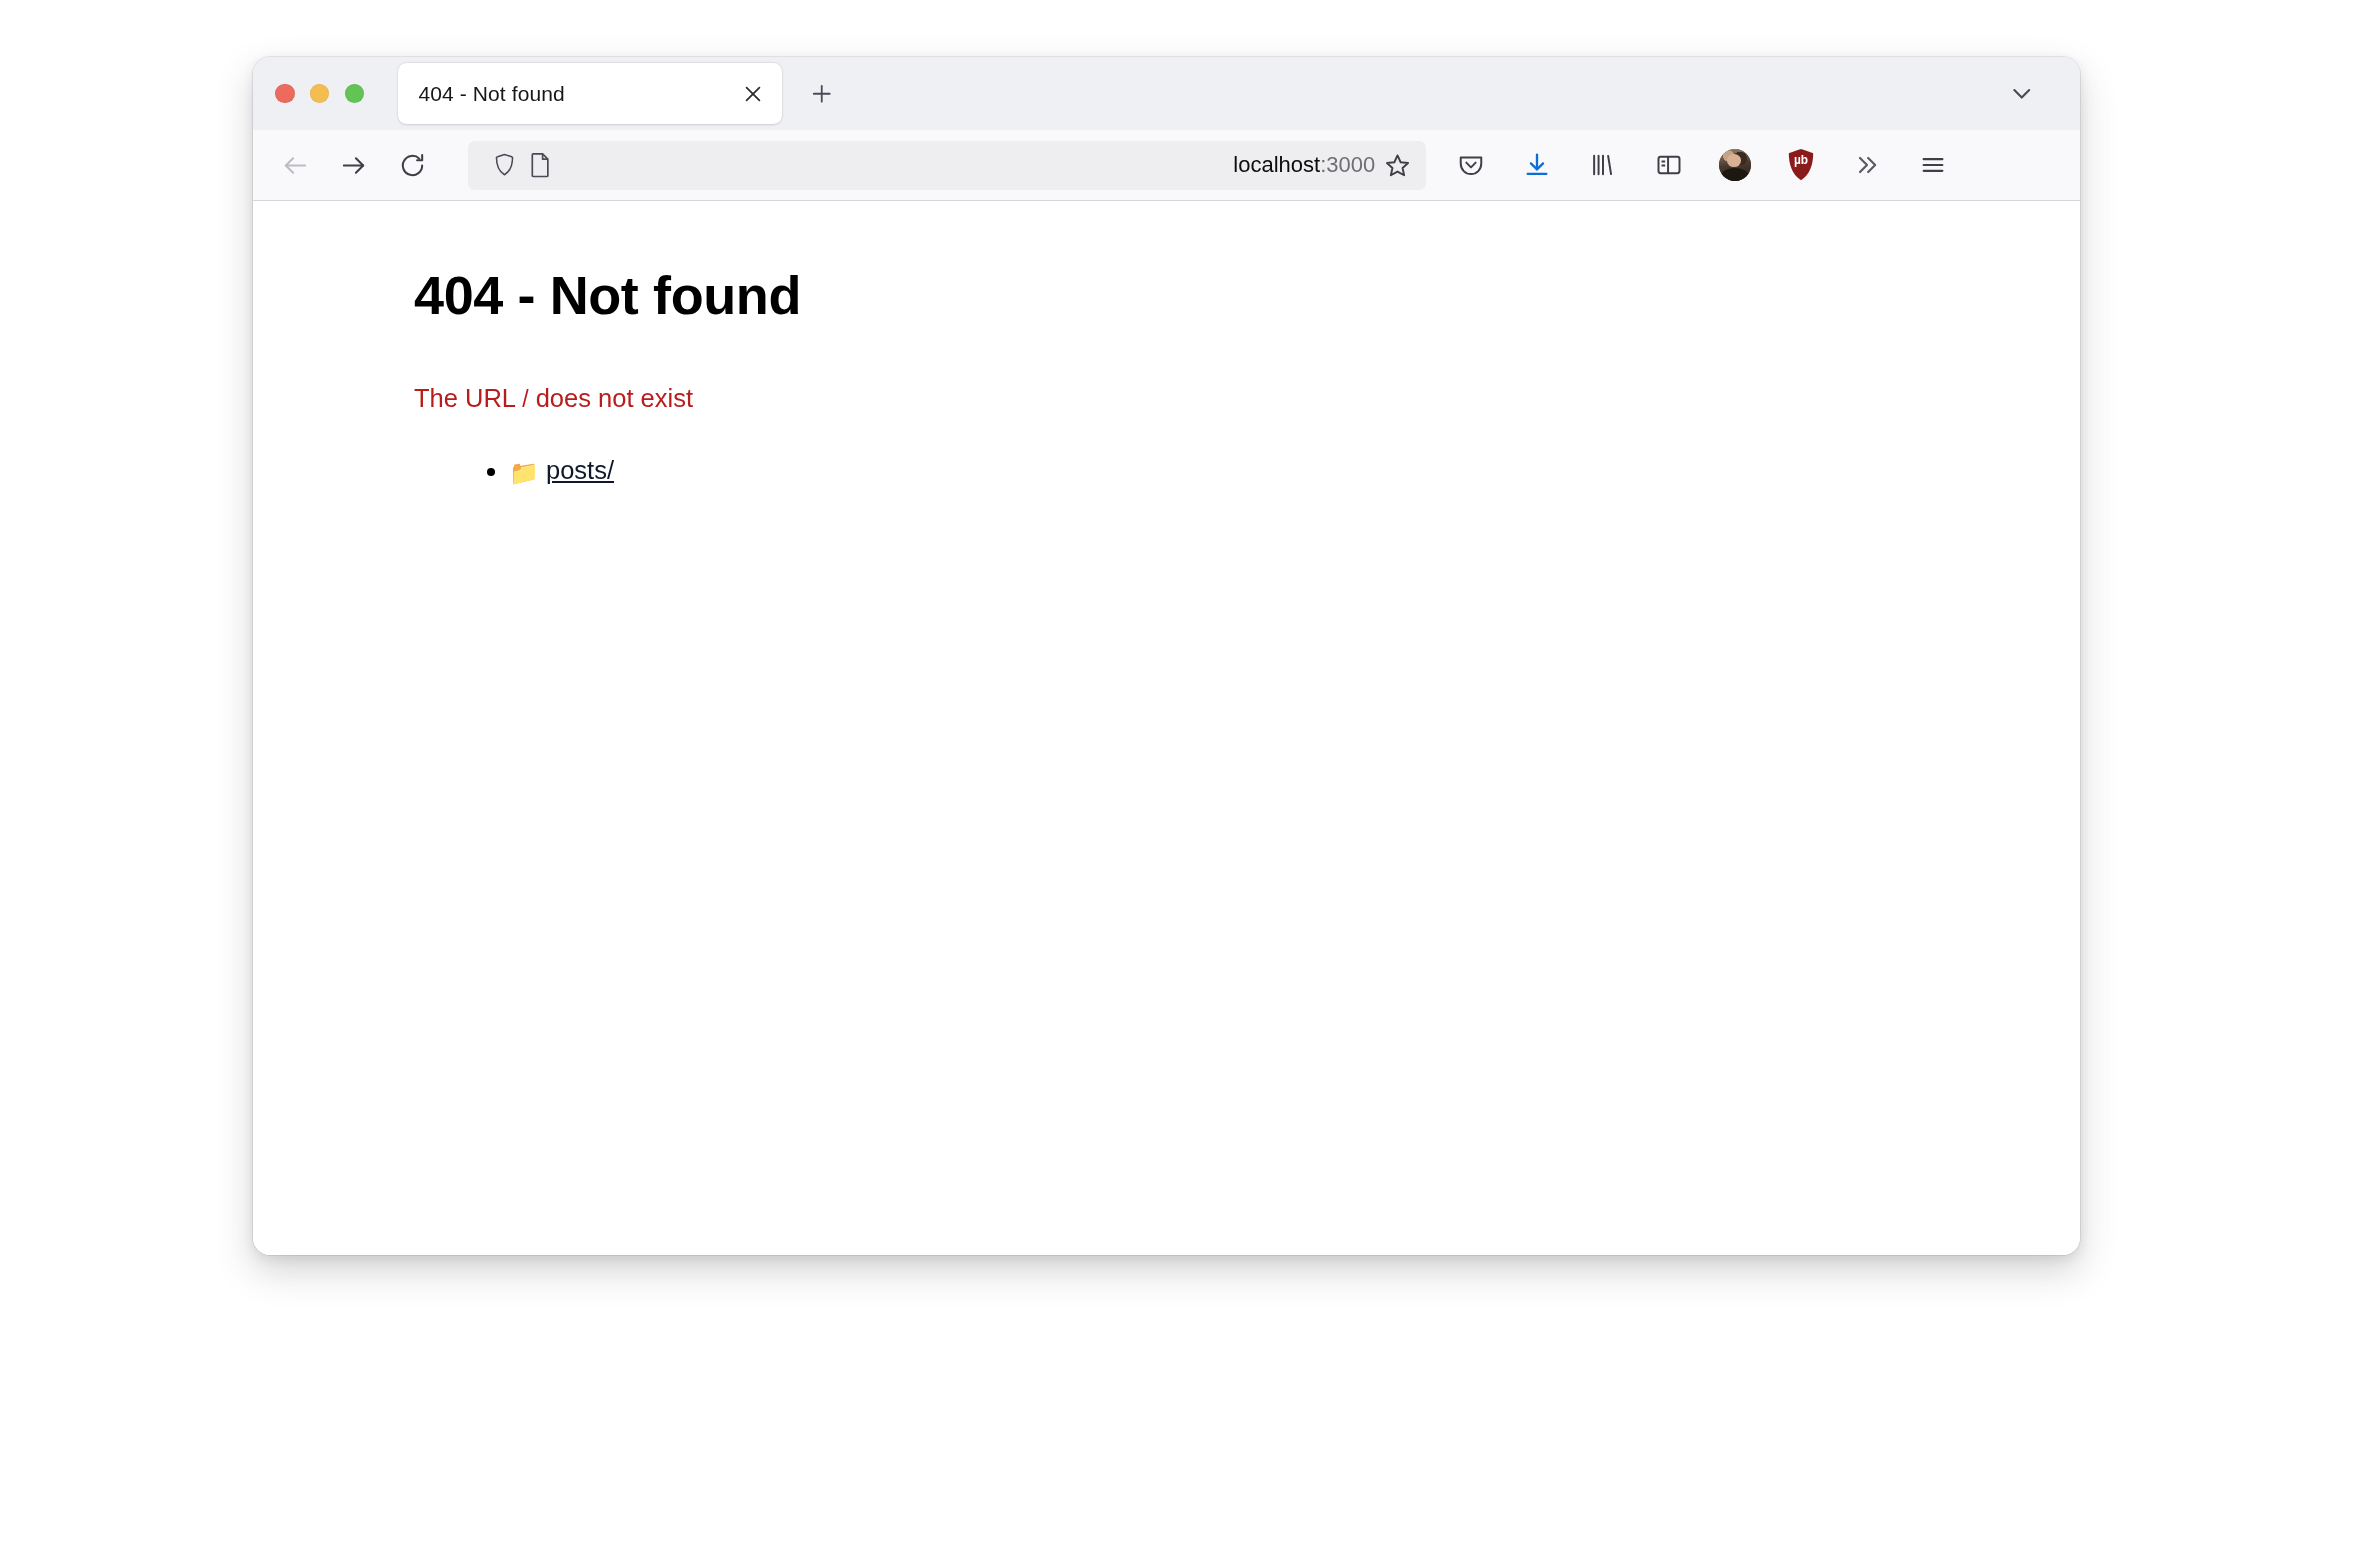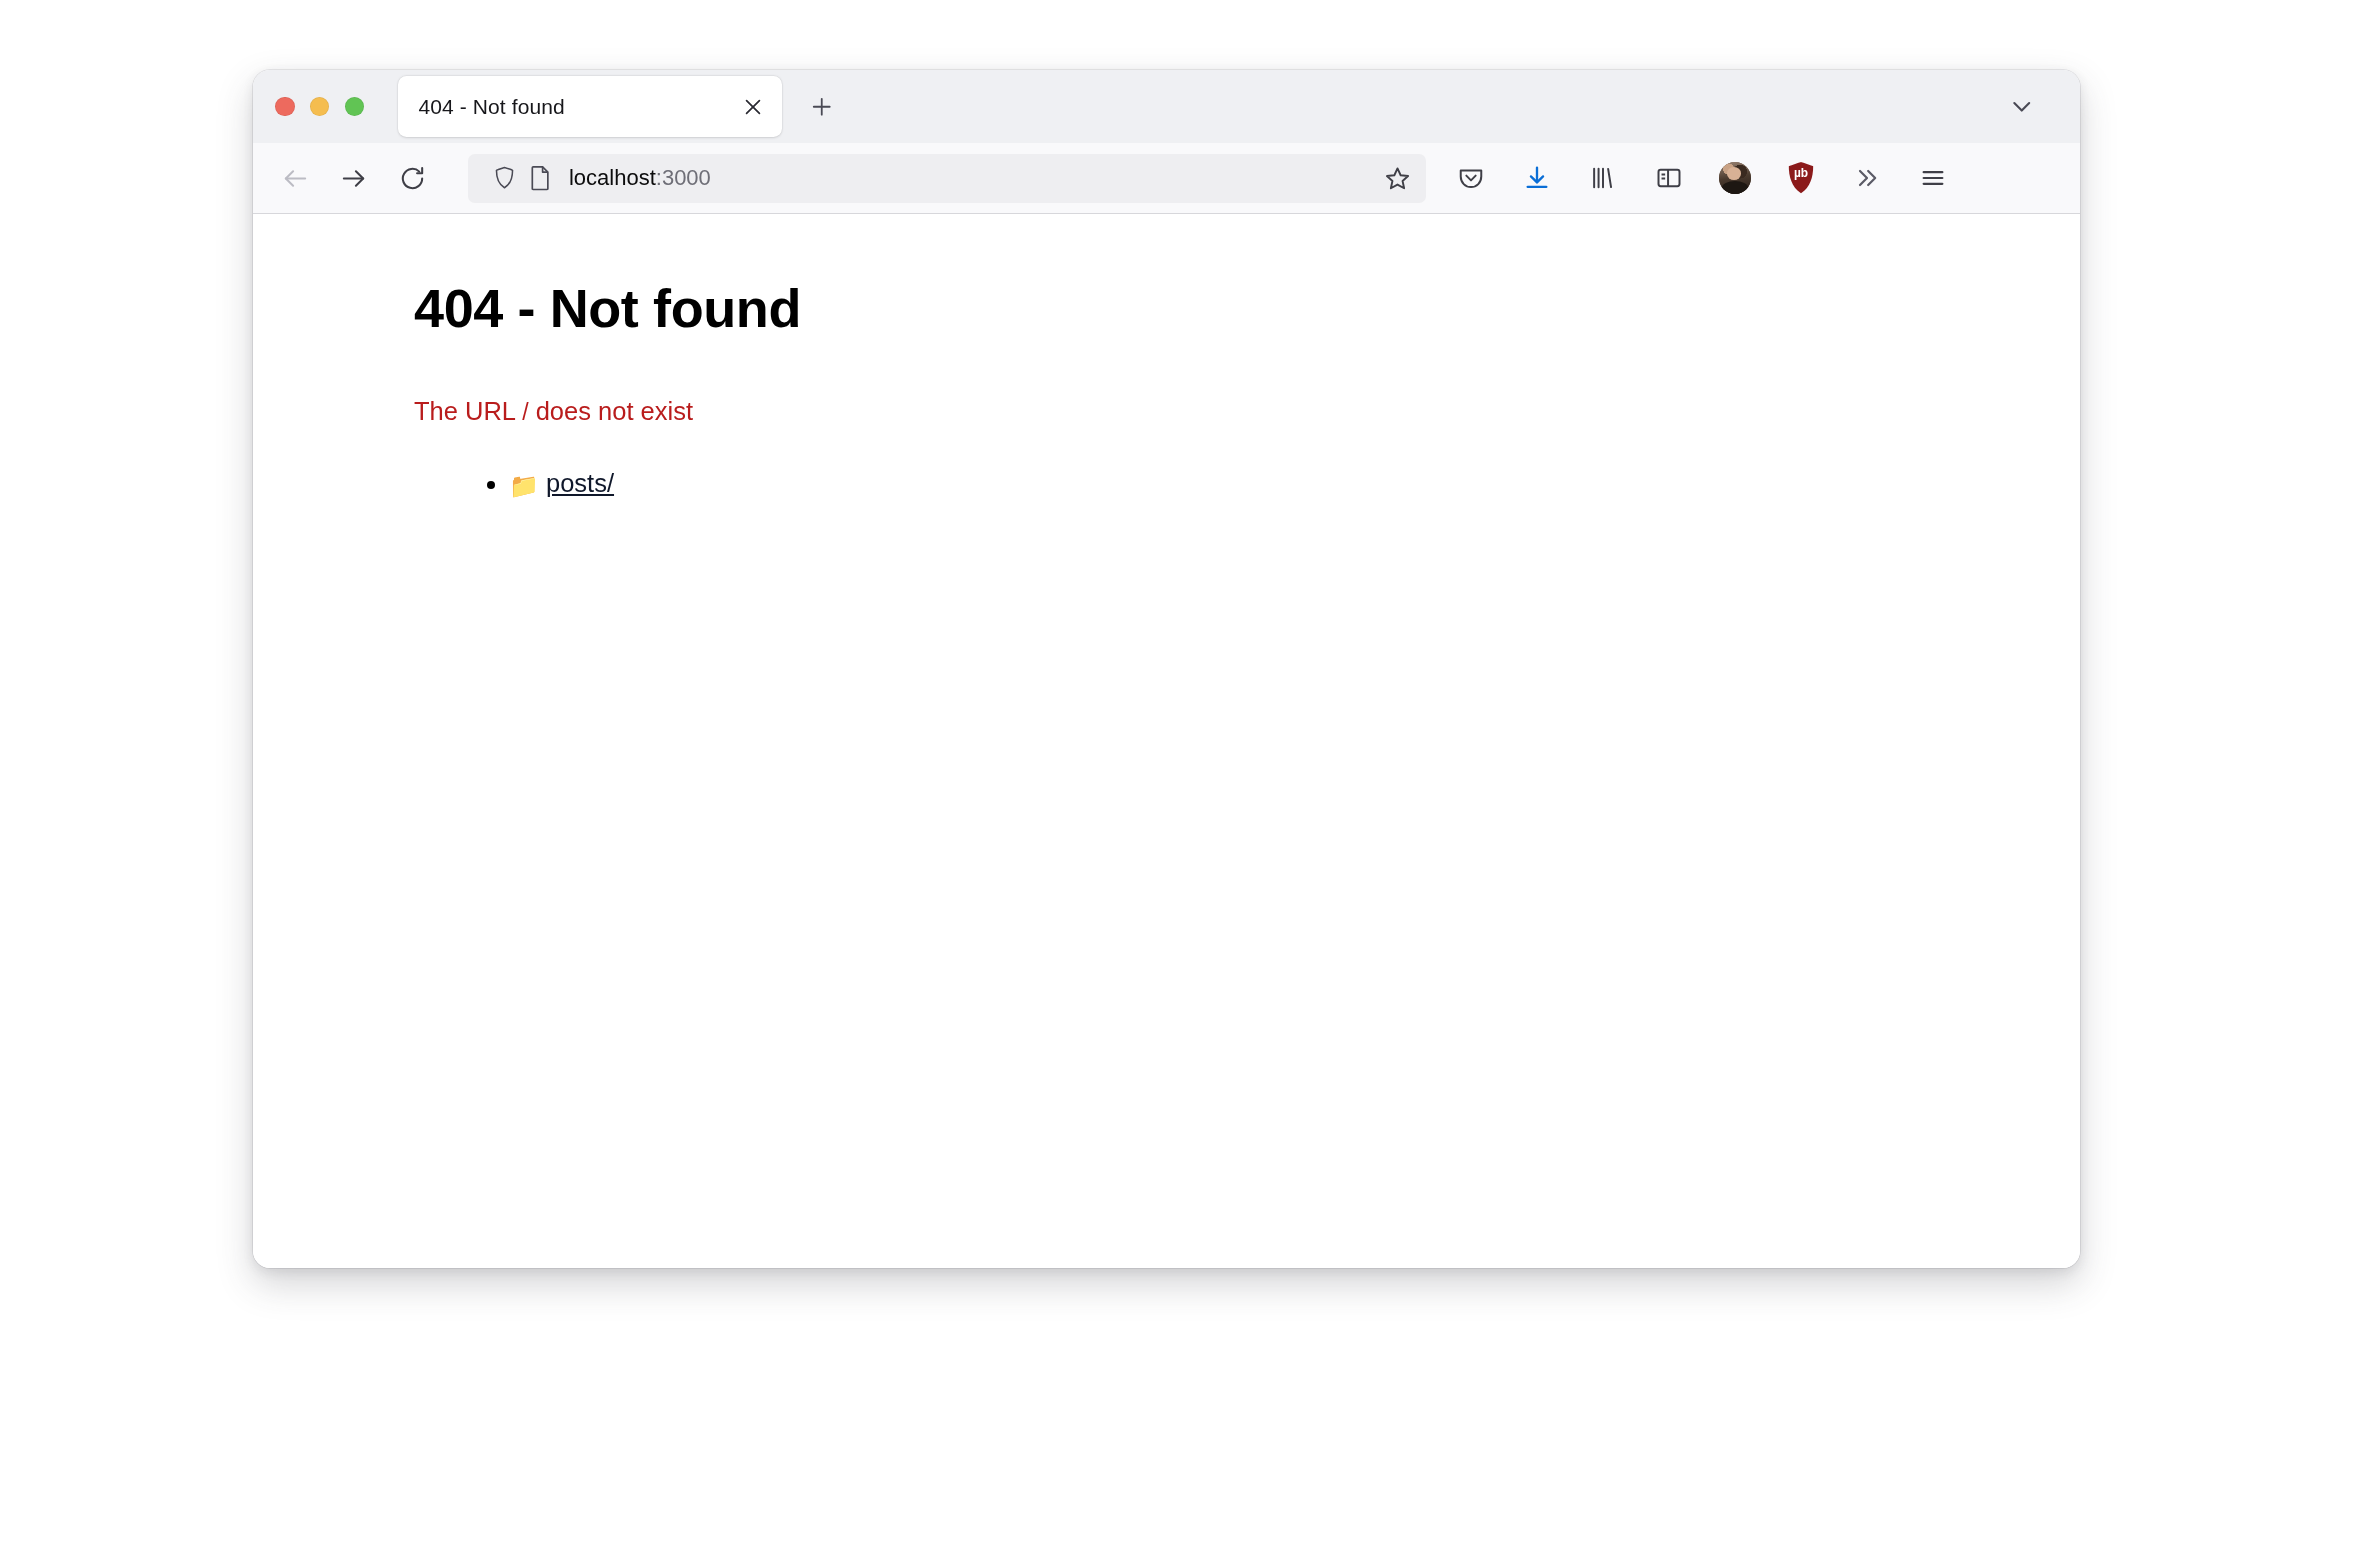--- a/index.html
+++ b/index.html
@@ -13,21 +13,21 @@
     font-family: "Liberation Sans", sans-serif;
     -webkit-font-smoothing: antialiased;
     overflow: hidden;
     position: relative;
   }
 
   
   .browser-window {
     position: absolute;
     left: 253px;
-    top: 70px;
+    top: 57px;
     width: 1827px;
     height: 1198px;
     border-radius: 17px;
     background: #ffffff;
     box-shadow: 0 15.3px 36px rgba(60,60,70,0.22),
                 0 3.4px 10.2px rgba(60,60,70,0.10),
                 0 0 0 0.8px rgba(160,160,170,0.28);
     overflow: hidden;
     display: flex;
     flex-direction: column;
@@ -134,20 +134,21 @@
     flex: 1 1 auto;
     height: 49px;
     background: #eeeef1;
     border-radius: 6.8px;
     margin: 0 22px 0 32px;
     display: flex;
     align-items: center;
     padding: 0 6.8px 0 18.7px;
     box-sizing: border-box;
     max-width: 958px;
+    text-align: right;
   }
   .url-icon {
     width: 36px;
     height: 36px;
     display: flex;
     align-items: center;
     justify-content: center;
     flex: 0 0 auto;
   }
   .url-text {

